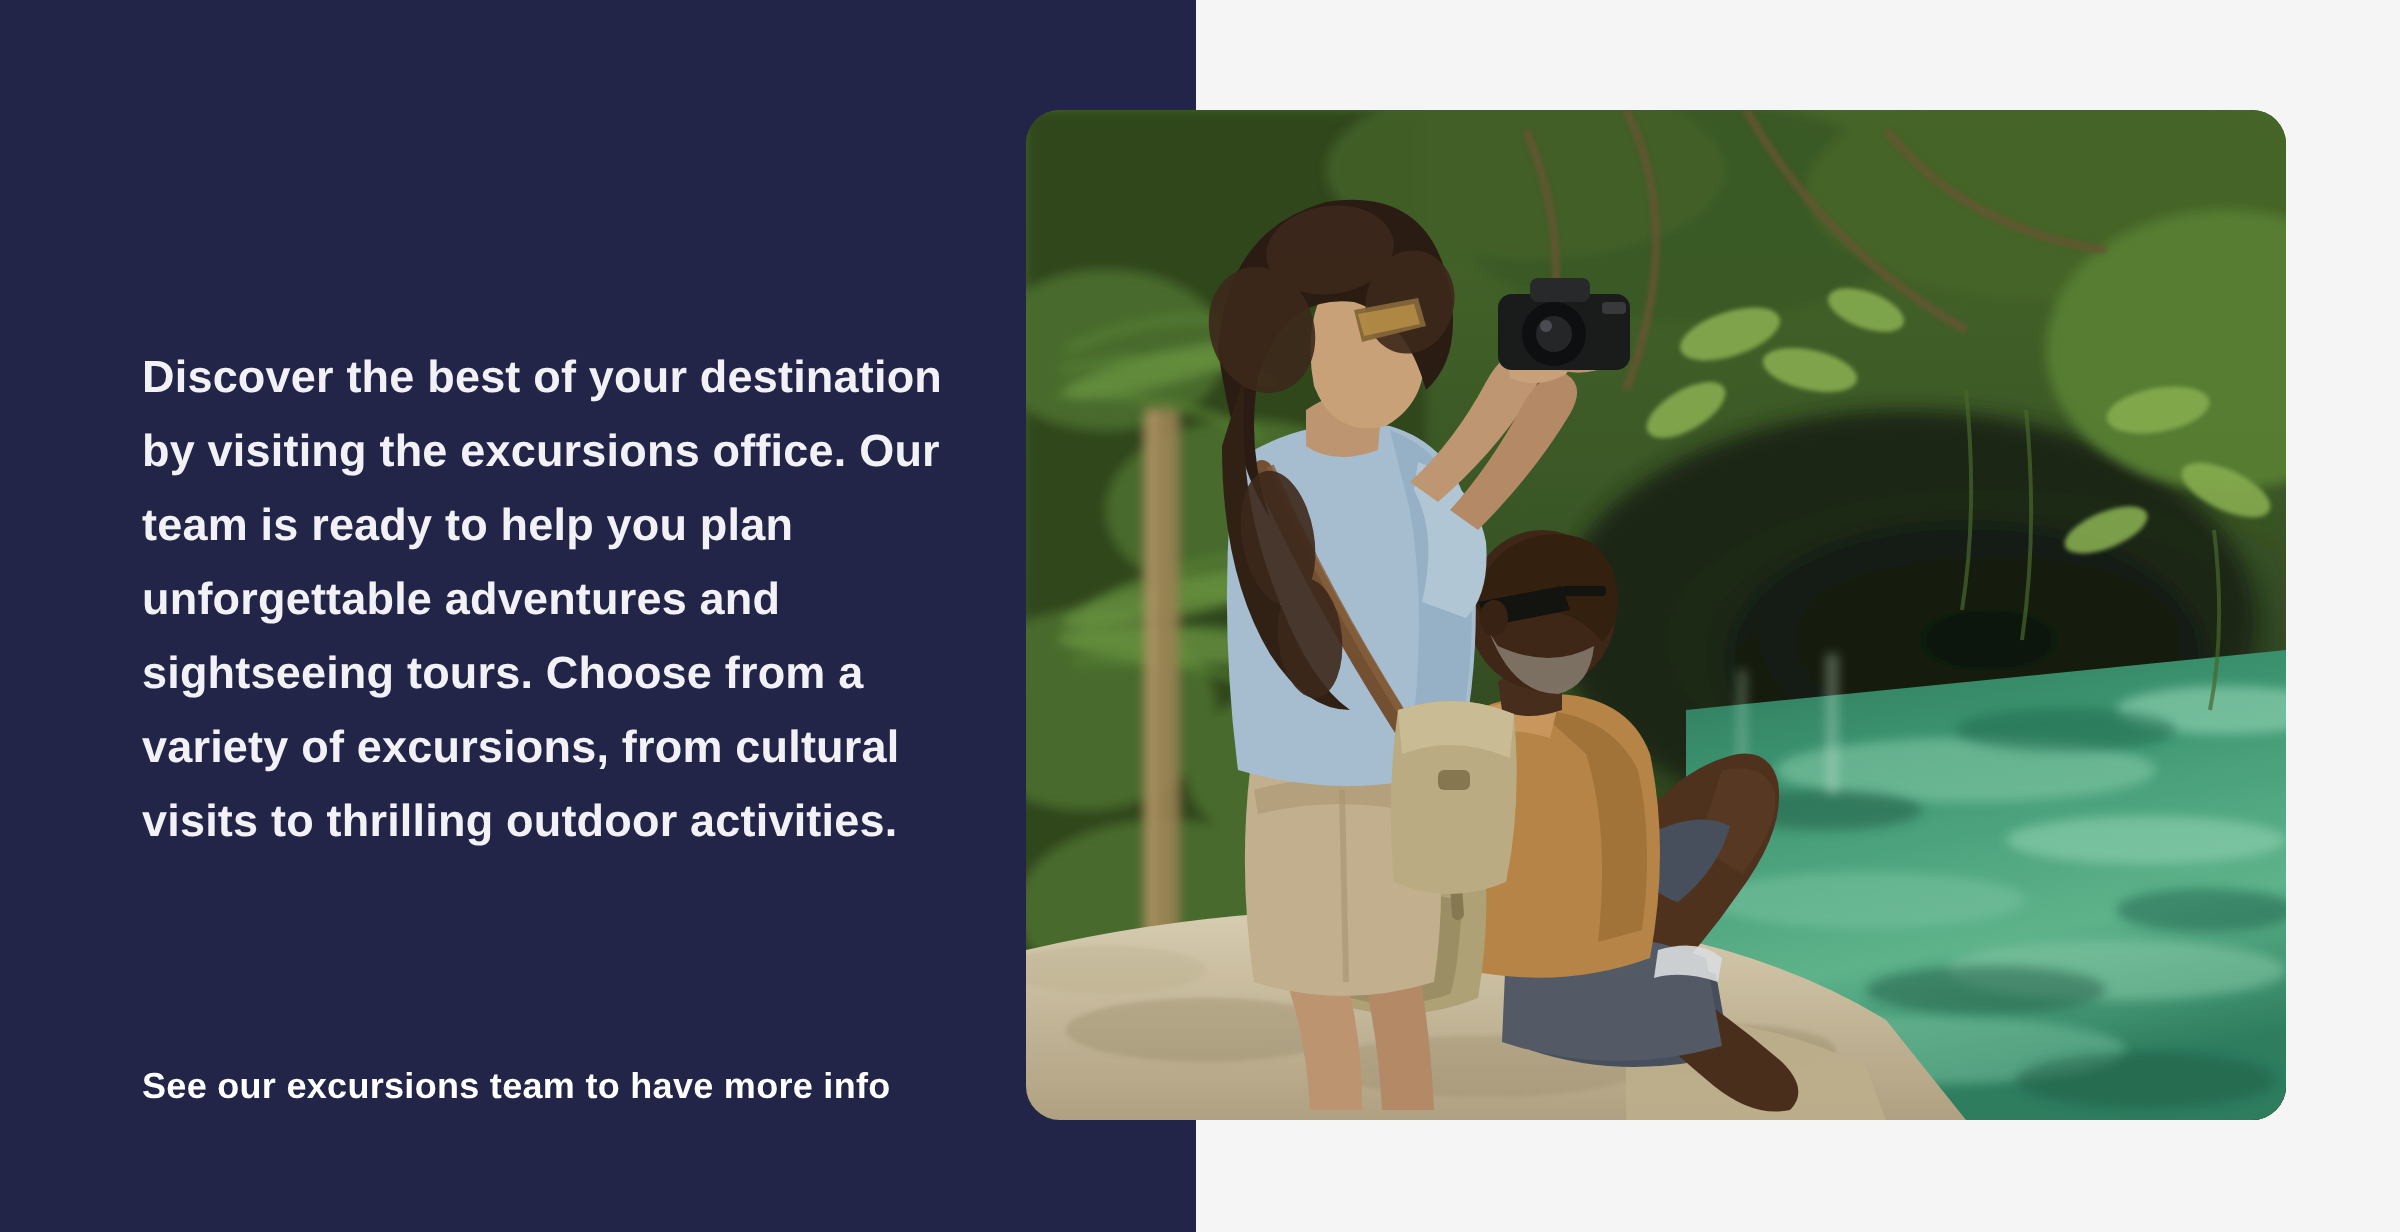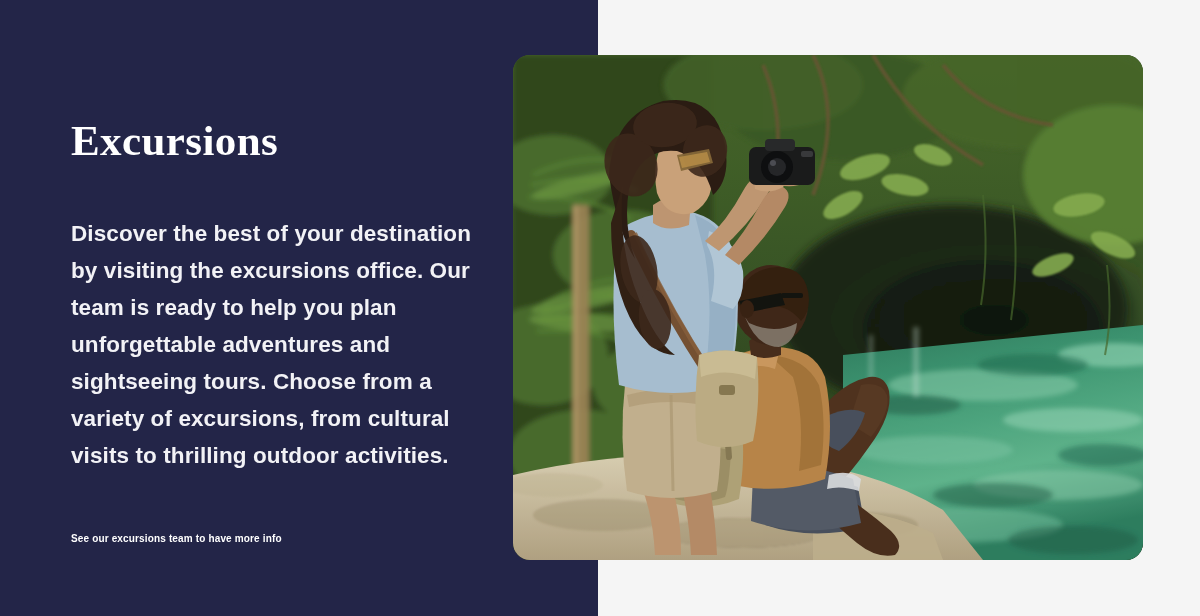--- a/index.html
+++ b/index.html
@@ -38,21 +38,21 @@
     line-height:37px;
     color:#f2f2f6;
     font-weight:700;
     width:425px;
     letter-spacing:.1px;
   }
 
   .cta-link{
     position:absolute;
     left:71px; top:533px;
-    font-size:10px;
+    font-size:18px;
     font-weight:700;
     color:#ffffff;
     letter-spacing:.15px;
     text-decoration:none;
     display:inline-block;
   }
 
   
   .photo-card{
     position:absolute;
@@ -63,21 +63,20 @@
     background:#2d3a22;
   }
   .photo-card svg{ display:block; width:100%; height:100%; }
 </style>
 </head>
 <body>
 
 <div class="navy-panel"></div>
 
 <div class="copy-block">
-  <h1 class="headline">Excursions</h1>
   <p class="body-copy">Discover the best of your destination by visiting the excursions office. Our team is ready to help you plan unforgettable adventures and sightseeing tours. Choose from a variety of excursions, from cultural visits to thrilling outdoor activities.</p>
 </div>
 
 <a href="#" class="cta-link">See our excursions team to have more info</a>
 
 <div class="photo-card" title="Two travelers at a jungle cenote: a woman in a light blue t-shirt and khaki shorts photographing with a camera, and a man in a tan shirt seated on the limestone ledge beside turquoise water">
   <svg viewBox="0 0 630 505" preserveAspectRatio="xMidYMid slice">
     <defs>
       <linearGradient id="gCanopy" x1="0" y1="0" x2="0" y2="1">
         <stop offset="0%" stop-color="#4a6b2c"></stop>

